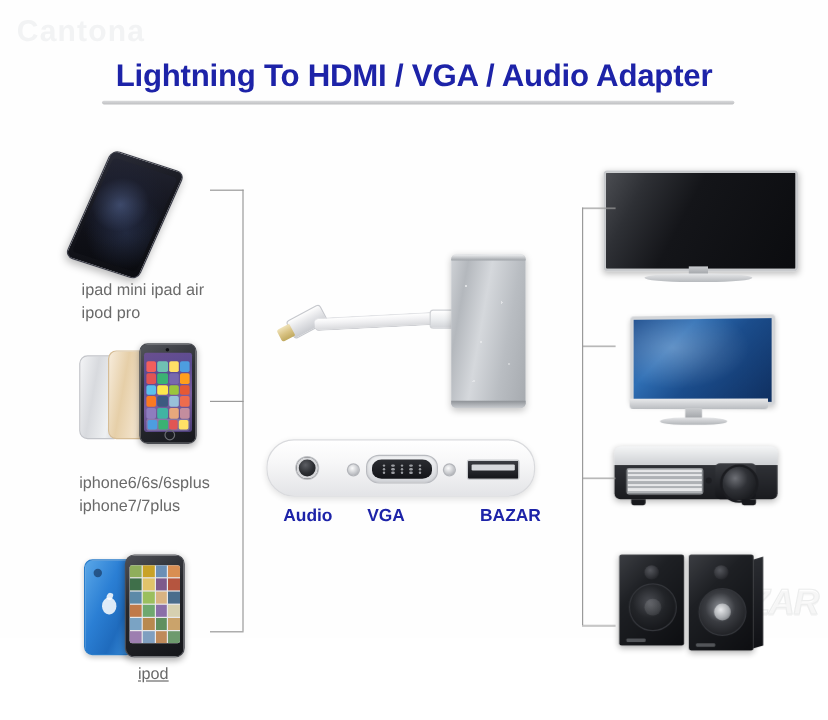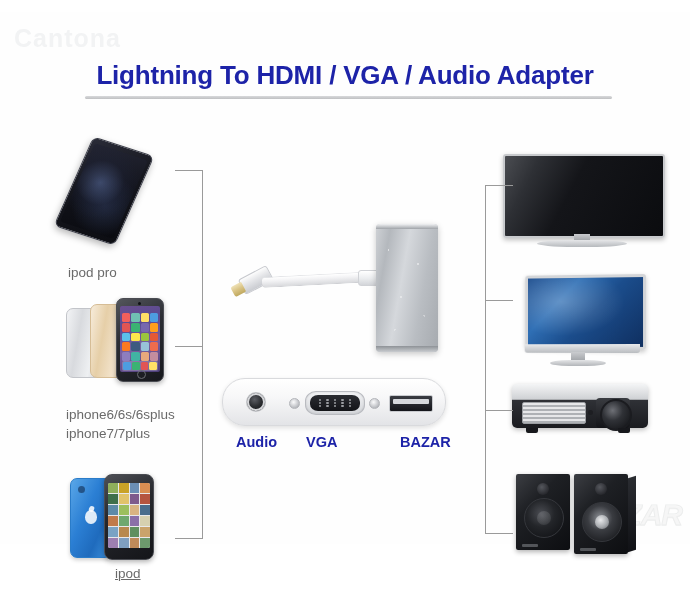--- a/index.html
+++ b/index.html
@@ -3,21 +3,21 @@
 <meta charset="utf-8">
 <style>
   html,body{margin:0;padding:0;}
   body{
     width:690px;height:600px;
     background:#ffffff;
     font-family:"Liberation Sans", sans-serif;
     overflow:hidden;
     position:relative;
   }
-  .stage{position:absolute;left:0;top:12px;width:690px;height:532px;background:#fefefe;}
+  .stage{position:absolute;left:0;top:0;width:690px;height:532px;background:#fefefe;}
 
   
   .wm-cantona{
     position:absolute;left:14px;top:12px;
     font-size:25px;font-weight:600;letter-spacing:1px;
     color:#f2f3f4;
     user-select:none;
   }
   .wm-bazar{
     position:absolute;right:8px;bottom:12px;
@@ -409,20 +409,21 @@
   <div class="wm-bazar">BAZAR</div>
 
   <div class="title">Lightning To HDMI / VGA / Audio Adapter</div>
   <div class="title-rule"></div>
 
   <div class="ipad">
     <div class="ipad-body">
       <div class="ipad-screen"></div>
     </div>
   </div>
+  <div class="dev-label" style="left:68px;top:232px;">ipad mini  ipad air</div>
   <div class="dev-label" style="left:68px;top:251px;">ipod pro</div>
 
   <div class="iphones">
     <div class="ip ip-silver"></div>
     <div class="ip ip-gold"></div>
     <div class="ip ip-black">
       <div class="ip-cam" style="left:21px;"></div>
       <div class="ip-screen">
         <div class="appgrid">
           <i style="background:#f25f5c"></i>

